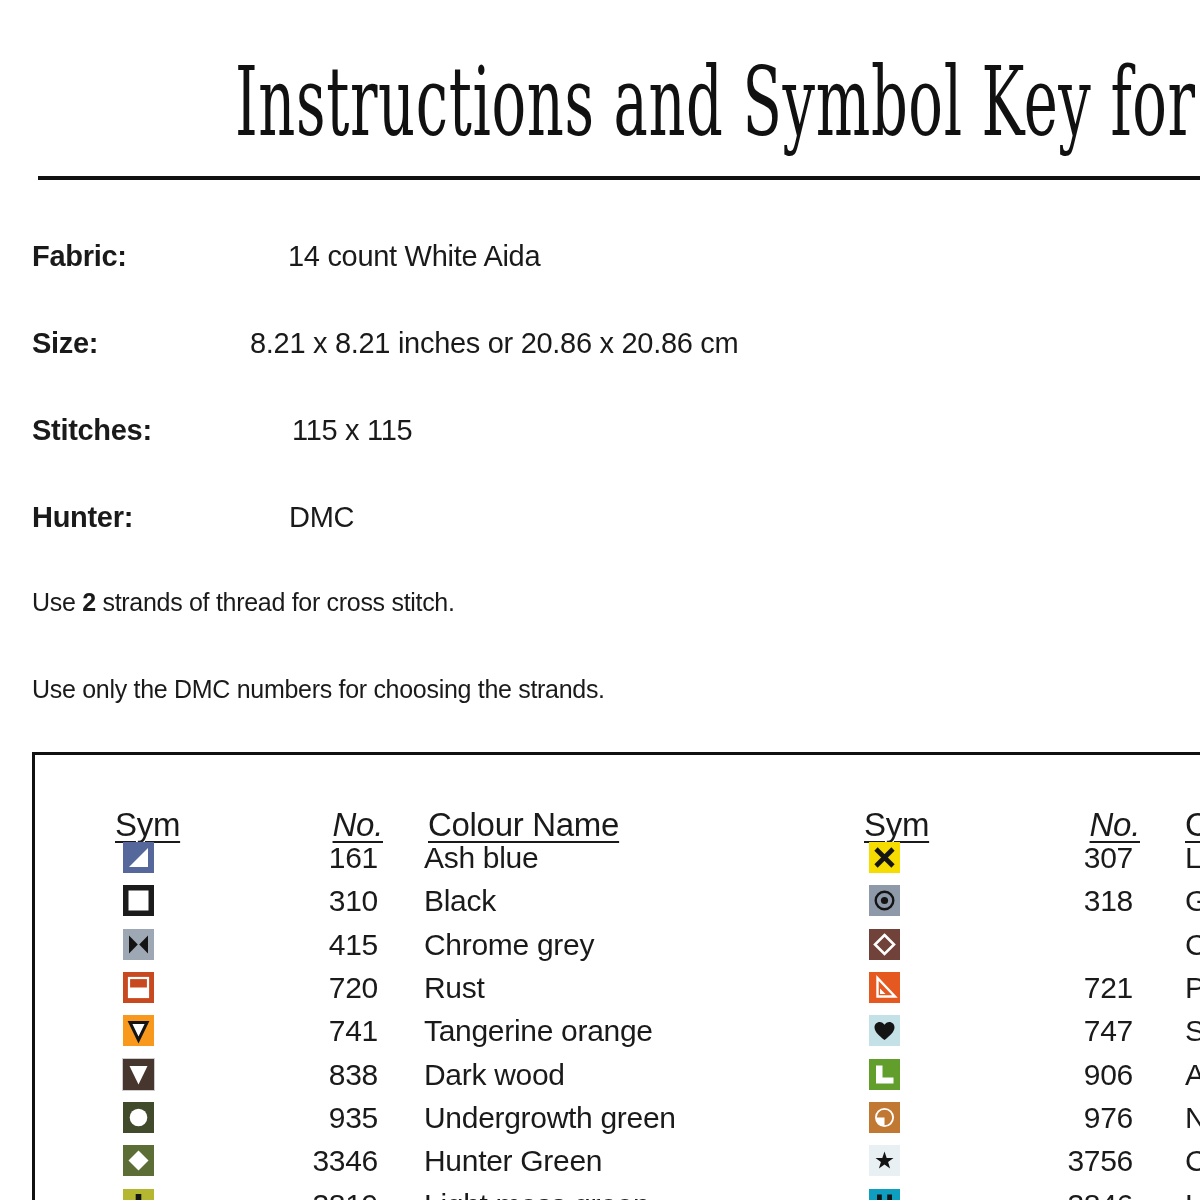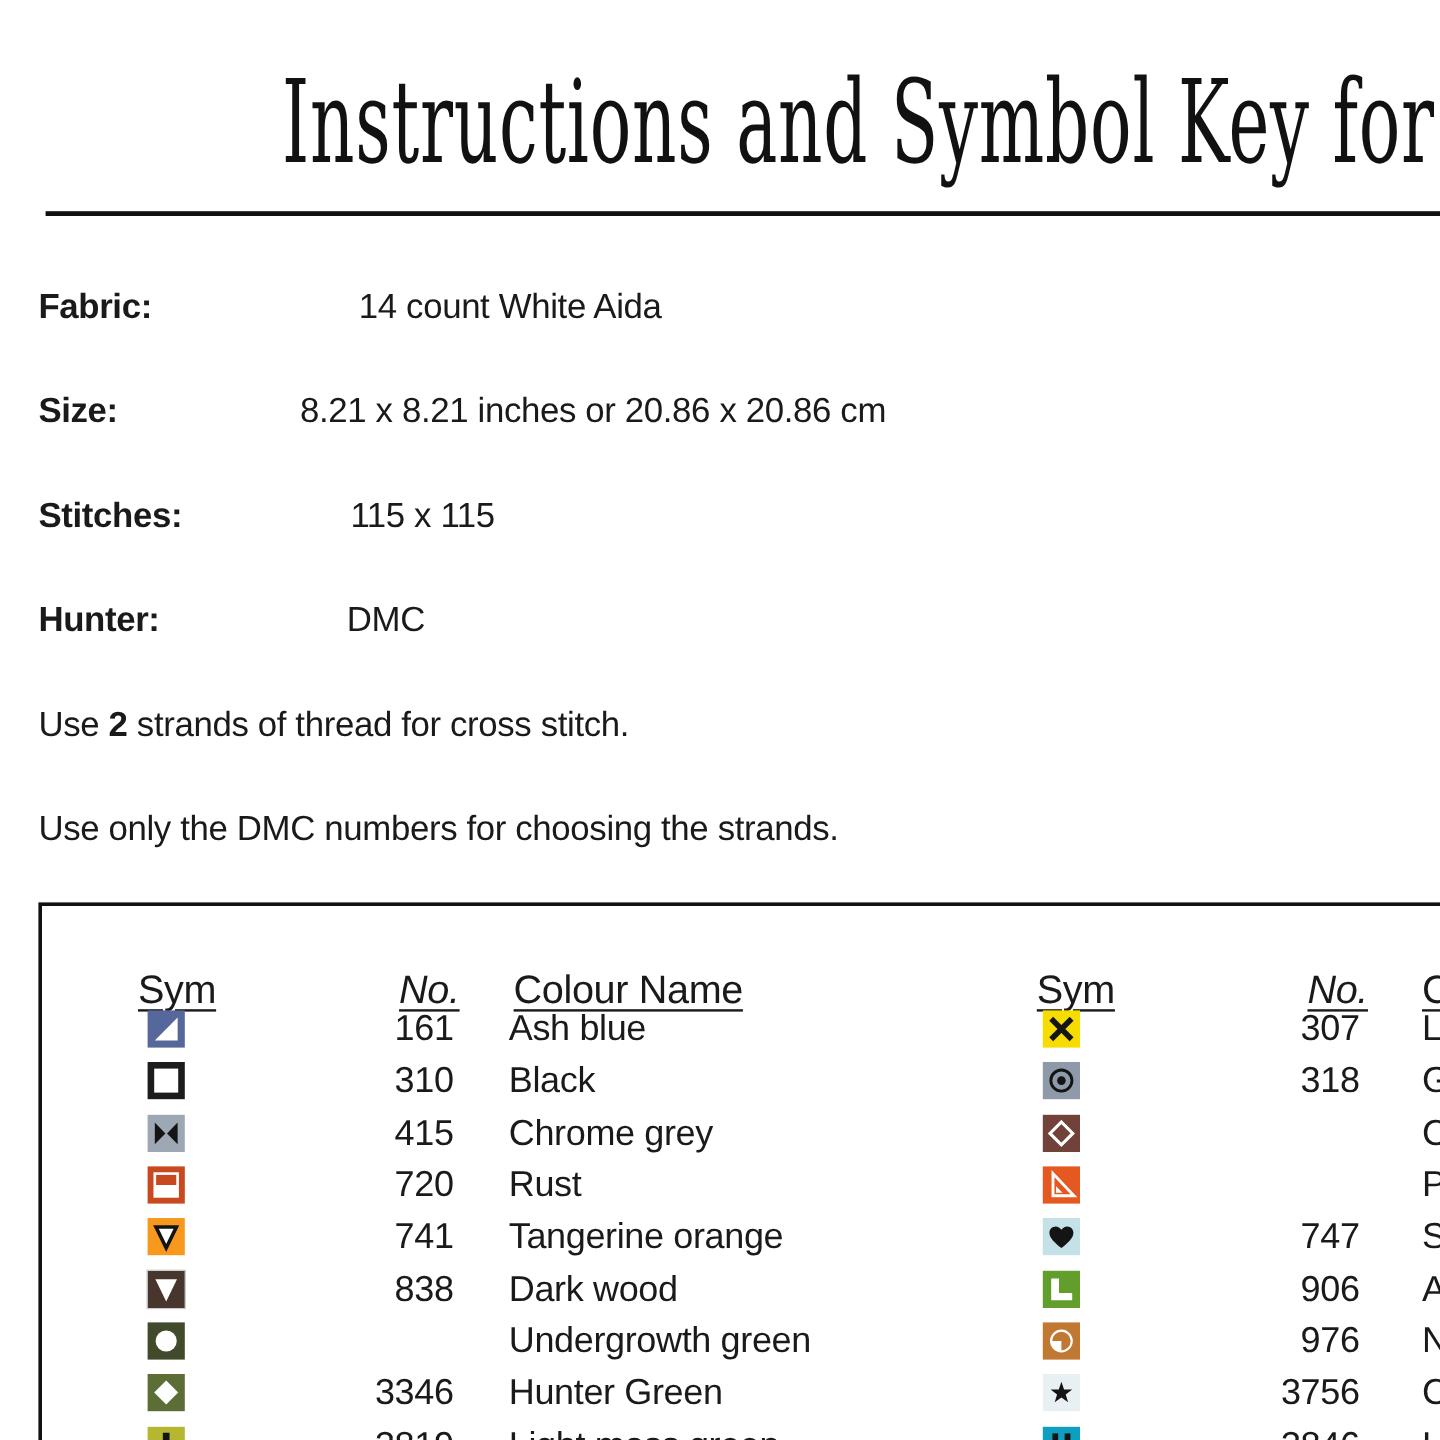--- a/index.html
+++ b/index.html
@@ -35,26 +35,26 @@
     top: 176px;
     width: 1162px;
     height: 4px;
     background: #111;
   }
 
   
   .info-row { position: absolute; left: 32px; height: 36px; white-space: nowrap; }
   .info-label { position: absolute; left: 0; font-weight: 700; font-size: 29px; letter-spacing: -0.3px; }
   .info-value { position: absolute; font-size: 29px; letter-spacing: -0.3px; }
-  #row-fabric   { top: 240px; }  #row-fabric .info-value   { left: 267px; text-align: center; }
+  #row-fabric   { top: 240px; }  #row-fabric .info-value   { left: 256px; text-align: center; }
   #row-size     { top: 327px; }  #row-size .info-value     { left: 218px; }
   #row-stitches { top: 414px; }  #row-stitches .info-value { left: 260px; }
   #row-colours  { top: 501px; }  #row-colours .info-value  { left: 257px; }
 
-  .note { position: absolute; left: 32px; font-size: 29px; letter-spacing: -0.3px; white-space: nowrap; }
+  .note { position: absolute; left: 32px; font-size: 25px; letter-spacing: -0.3px; white-space: nowrap; }
   #note1 { top: 588px; }
   #note2 { top: 675px; }
   .bold { font-weight: 700; }
 
   
   #key-table {
     position: absolute;
     left: 32px;
     top: 752px;
     width: 1190px;
@@ -200,20 +200,21 @@
             </svg>
         </span>
         <span class="cell num no-l">720</span>
         <span class="cell name-l">Rust</span>
         <span class="sym sym-r" style="background-color: rgb(229, 88, 31);">
           <svg viewBox="0 0 31 31">
               <polygon points="8.5,6 8.5,24.5 26,24.5" fill="none" stroke="#ffffff" stroke-width="2.4"></polygon>
               <polygon points="11,16.5 11,22 16.5,22" fill="#ffffff"></polygon>
             </svg>
         </span>
+        <span class="cell num no-r">721</span>
         <span class="cell name-r">P</span>
       </div>
 
       <div class="krow">
         <span class="sym sym-l" style="background-color: rgb(248, 152, 29);">
           <svg viewBox="0 0 31 31">
               <polygon points="7,7.5 24,7.5 15.5,25" fill="#ffffff" stroke="#141414" stroke-width="3"></polygon>
             </svg>
         </span>
         <span class="cell num no-l">741</span>
@@ -243,20 +244,21 @@
         <span class="cell num no-r">906</span>
         <span class="cell name-r">A</span>
       </div>
 
       <div class="krow">
         <span class="sym sym-l" style="background-color: rgb(65, 74, 43);">
           <svg viewBox="0 0 31 31">
               <circle cx="15.5" cy="15.5" r="8.8" fill="#ffffff"></circle>
             </svg>
         </span>
+        <span class="cell num no-l">935</span>
         <span class="cell name-l">Undergrowth green</span>
         <span class="sym sym-r" style="background-color: rgb(193, 120, 50);">
           <svg viewBox="0 0 31 31">
               <circle cx="15.5" cy="15.5" r="8.6" fill="none" stroke="#ffffff" stroke-width="1.8"></circle>
               <path d="M15.5 15.5 L15.5 24.1 A8.6 8.6 0 0 1 6.9 15.5 Z" fill="#ffffff"></path>
             </svg>
         </span>
         <span class="cell num no-r">976</span>
         <span class="cell name-r">N</span>
       </div>

